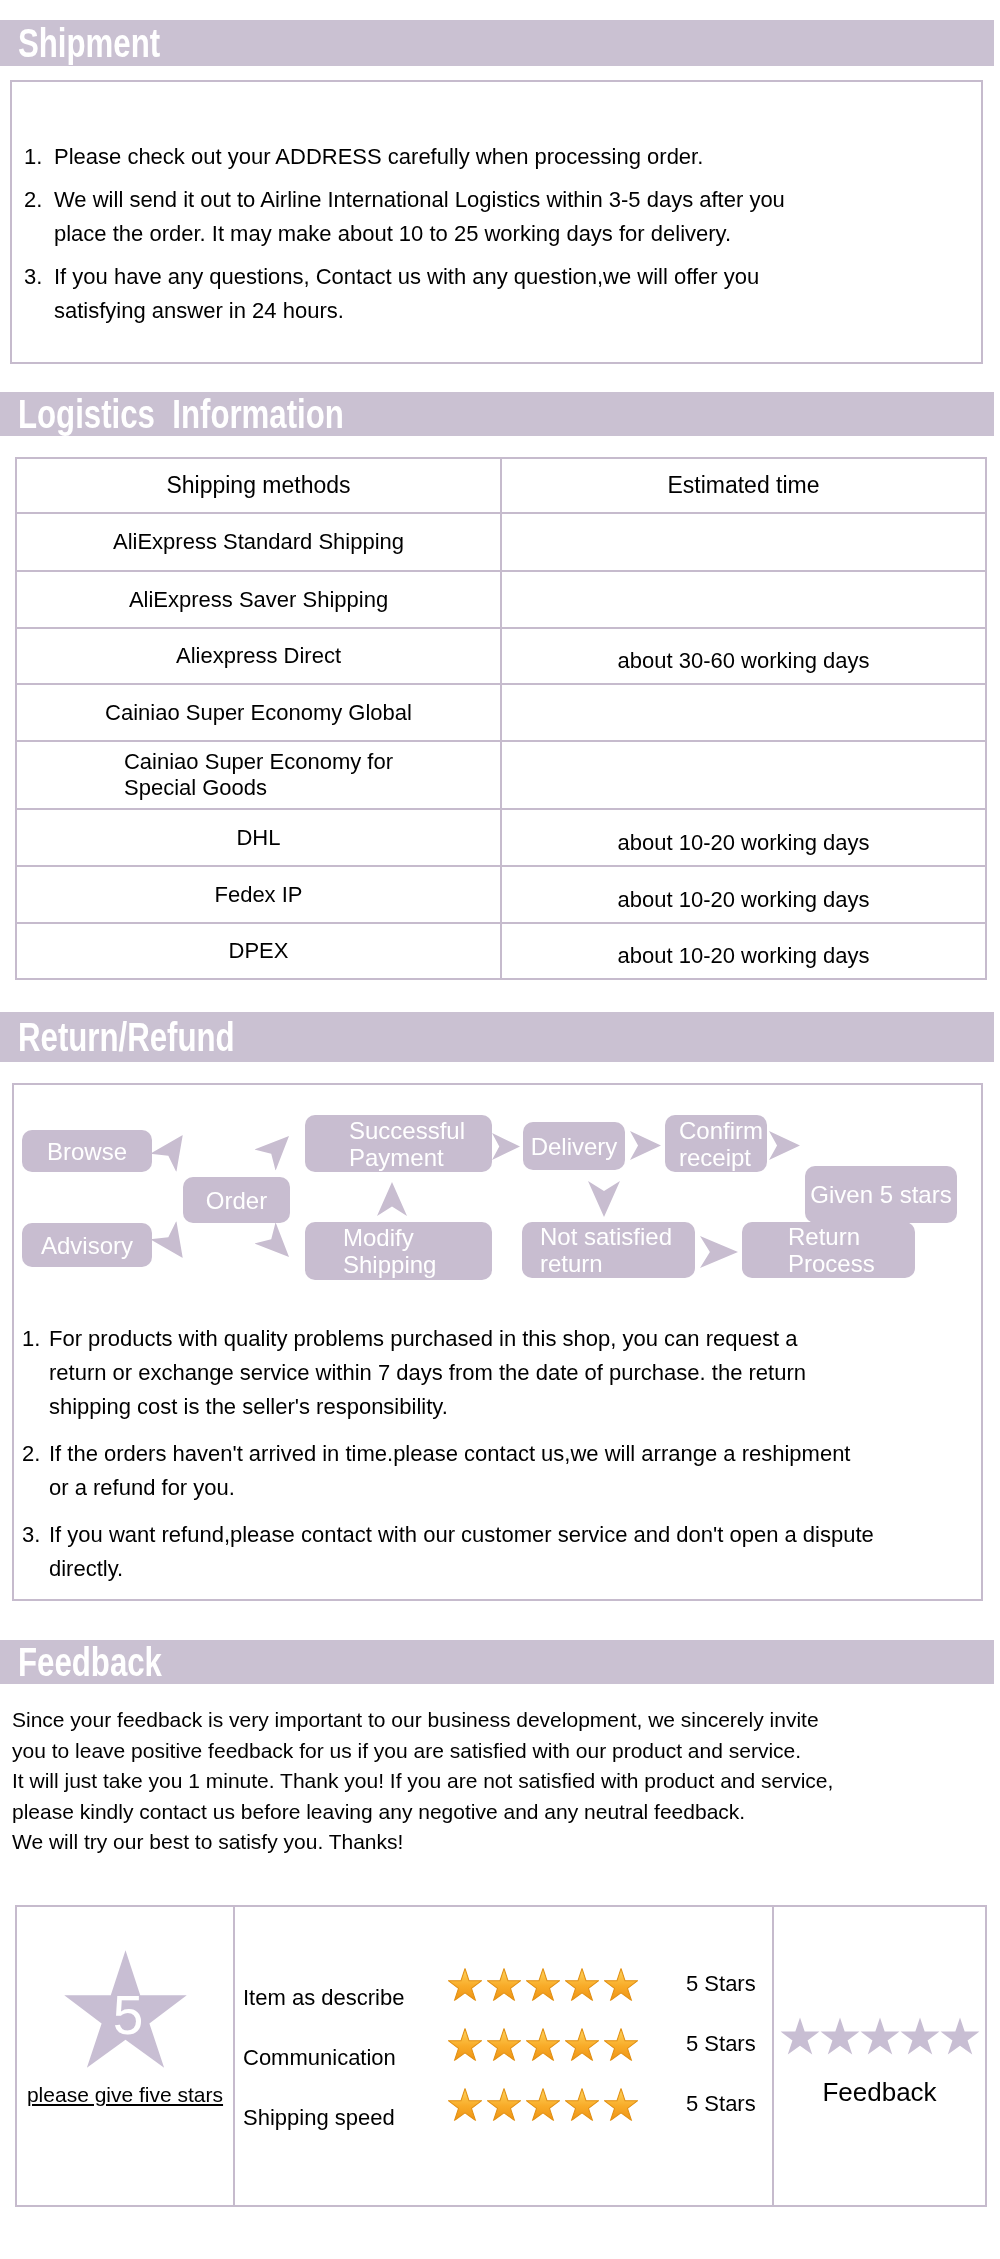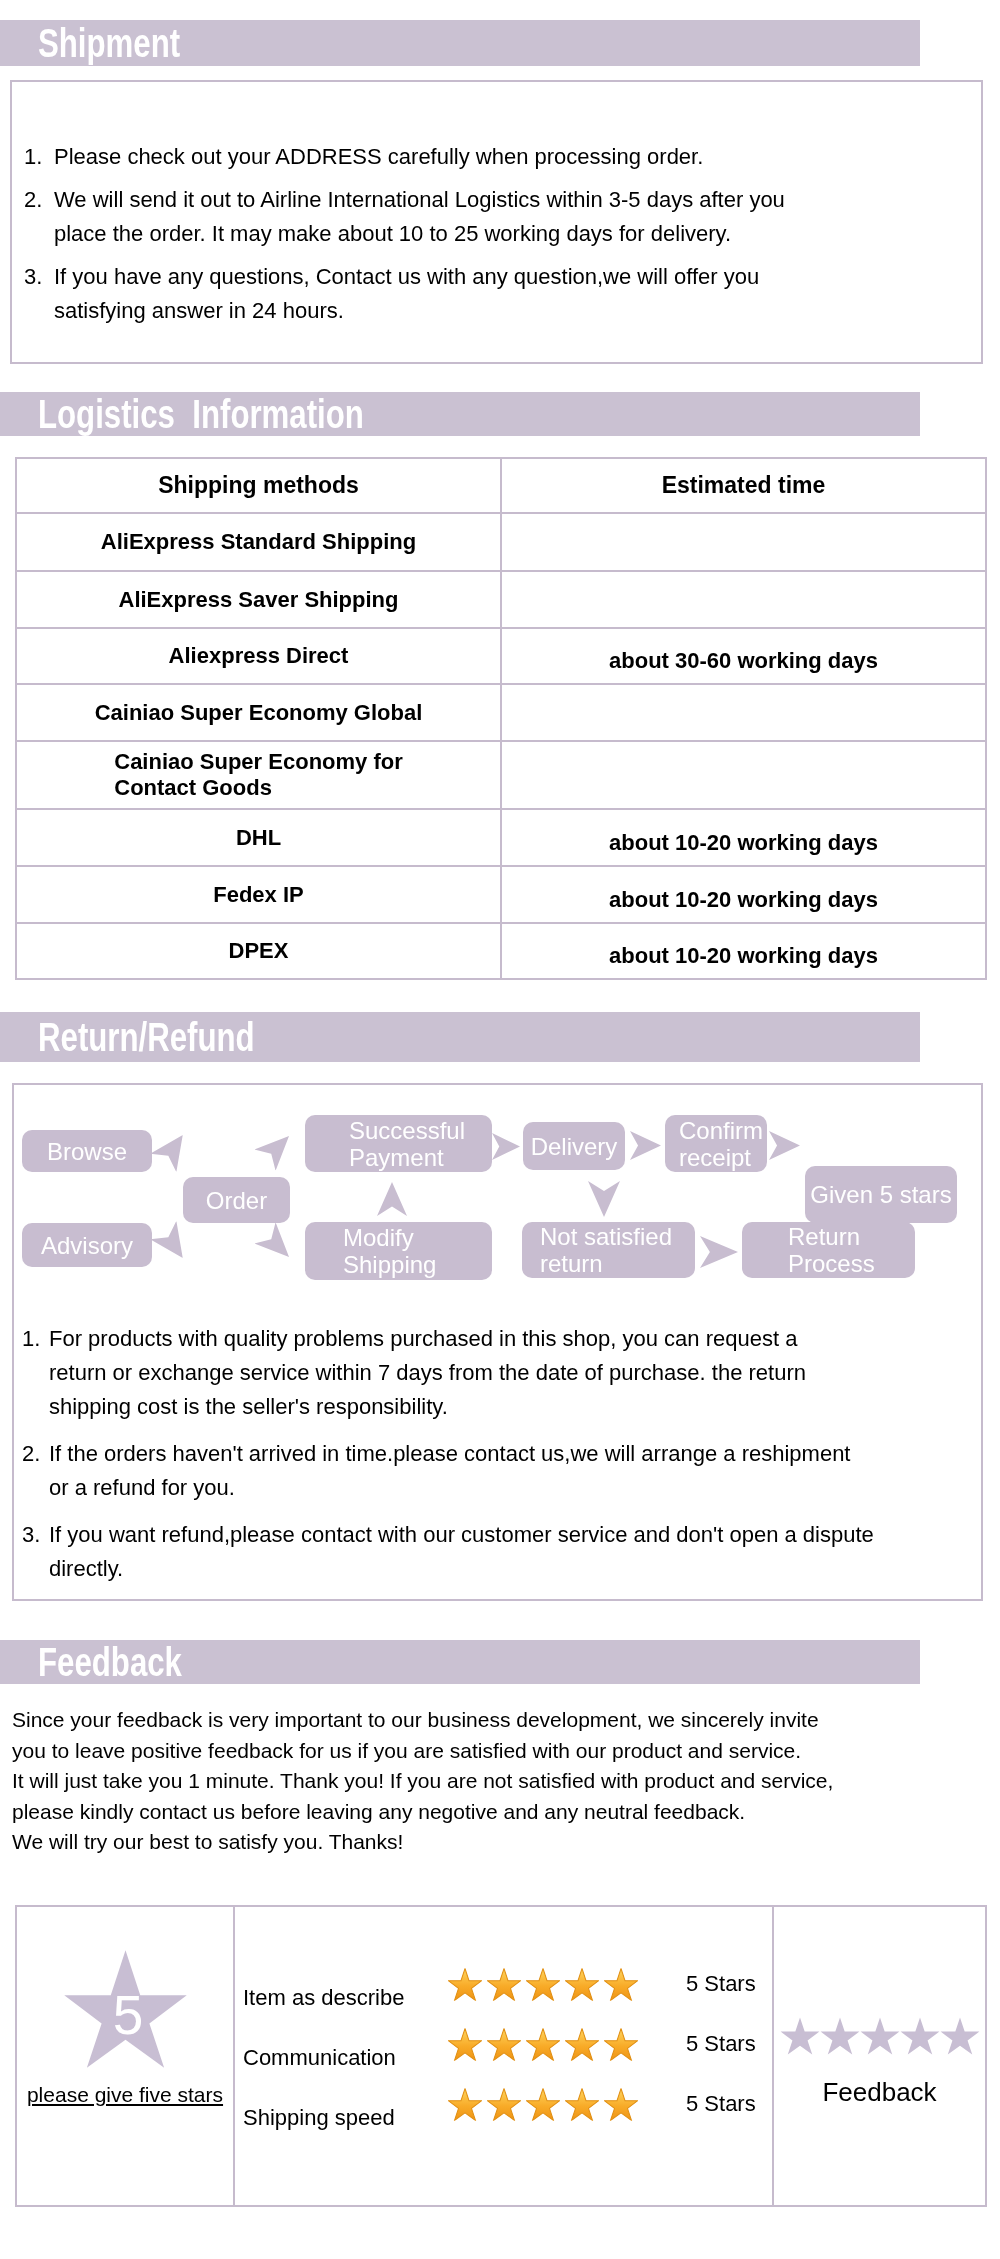--- a/index.html
+++ b/index.html
@@ -1,21 +1,21 @@
 <!DOCTYPE html>
 <html><head>
 <meta charset="utf-8">
 <style>
   html,body{margin:0;padding:0;background:#ffffff;}
   .page{position:relative;width:1000px;height:2259px;background:#fff;
         font-family:"Liberation Sans",sans-serif;color:#000;overflow:hidden;}
 
   
-  .band{position:absolute;left:0;width:920px;background:#cac1d2;
-        display:flex;align-items:center;padding-left:38px;box-sizing:border-box;}
+  .band{position:absolute;left:0;width:994px;background:#cac1d2;
+        display:flex;align-items:center;padding-left:18px;box-sizing:border-box;}
   .band-title{color:#fff;font-weight:bold;font-size:40px;line-height:1;
         display:inline-block;transform:scaleX(.78);transform-origin:0 50%;
         white-space:pre;letter-spacing:0;}
   #band-shipment{top:20px;height:46px;}
   #band-logistics{top:392px;height:44px;}
   #band-return{top:1012px;height:50px;}
   #band-feedback{top:1640px;height:44px;}
 
   
   .obox{position:absolute;border:2px solid #c6bbcd;background:#fff;box-sizing:border-box;}
@@ -28,21 +28,21 @@
   #return-items{left:22px;top:1322px;width:952px;}
   .item{display:flex;font-size:22px;line-height:34px;}
   #shipment-items .item{margin-bottom:9px;}
   #return-items .item{margin-bottom:13px;}
   .item .num{flex:none;width:30px;}
   #return-items .item .num{width:27px;}
   .pre{white-space:pre-line;}
 
   
   #logistics-table{position:absolute;left:15px;top:457px;width:970px;
-        border-collapse:collapse;table-layout:fixed;font-weight:bold;}
+        border-collapse:collapse;table-layout:fixed;}
   #logistics-table td{border:2px solid #c6bbcd;text-align:center;
         font-size:22px;padding:0;}
   #logistics-table td.hdr{font-size:23px;vertical-align:middle;}
   #logistics-table td.method{vertical-align:middle;}
   #logistics-table td.time{vertical-align:bottom;padding-bottom:9px;}
   #logistics-table .blk{display:inline-block;text-align:left;white-space:pre-line;line-height:26px;}
 
   
   .flow{position:absolute;left:0;top:0;width:1000px;height:1400px;pointer-events:none;}
   .node{position:absolute;background:#c8bdd0;color:#fff;border-radius:10px;
@@ -140,21 +140,21 @@
     <tr style="height:56px">
       <td class="method">Aliexpress Direct</td>
       <td class="time">about 30-60 working days</td>
     </tr>
     <tr style="height:57px">
       <td class="method">Cainiao Super Economy Global</td>
       <td class="time"></td>
     </tr>
     <tr style="height:68px">
       <td class="method"><span class="blk">Cainiao Super Economy for
-Contact Goods</span></td>
+Special Goods</span></td>
       <td class="time"></td>
     </tr>
     <tr style="height:57px">
       <td class="method">DHL</td>
       <td class="time">about 10-20 working days</td>
     </tr>
     <tr style="height:57px">
       <td class="method">Fedex IP</td>
       <td class="time">about 10-20 working days</td>
     </tr>

